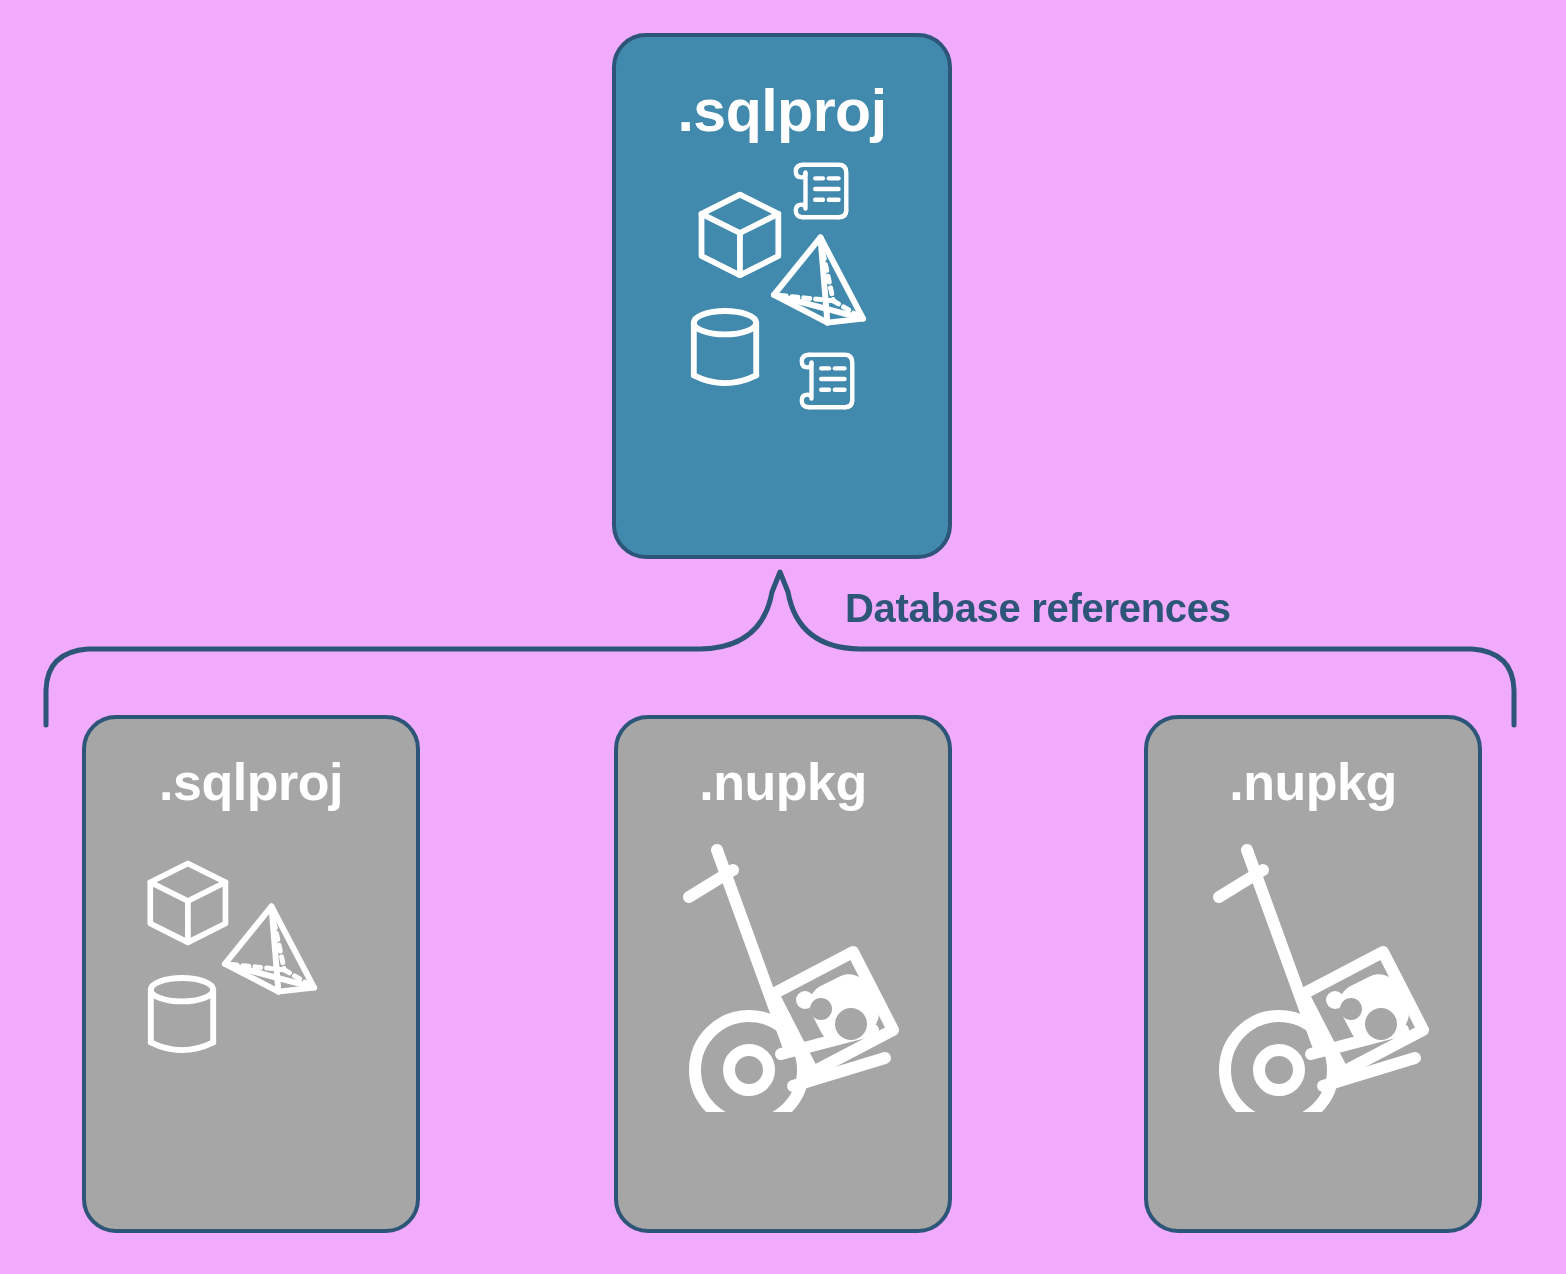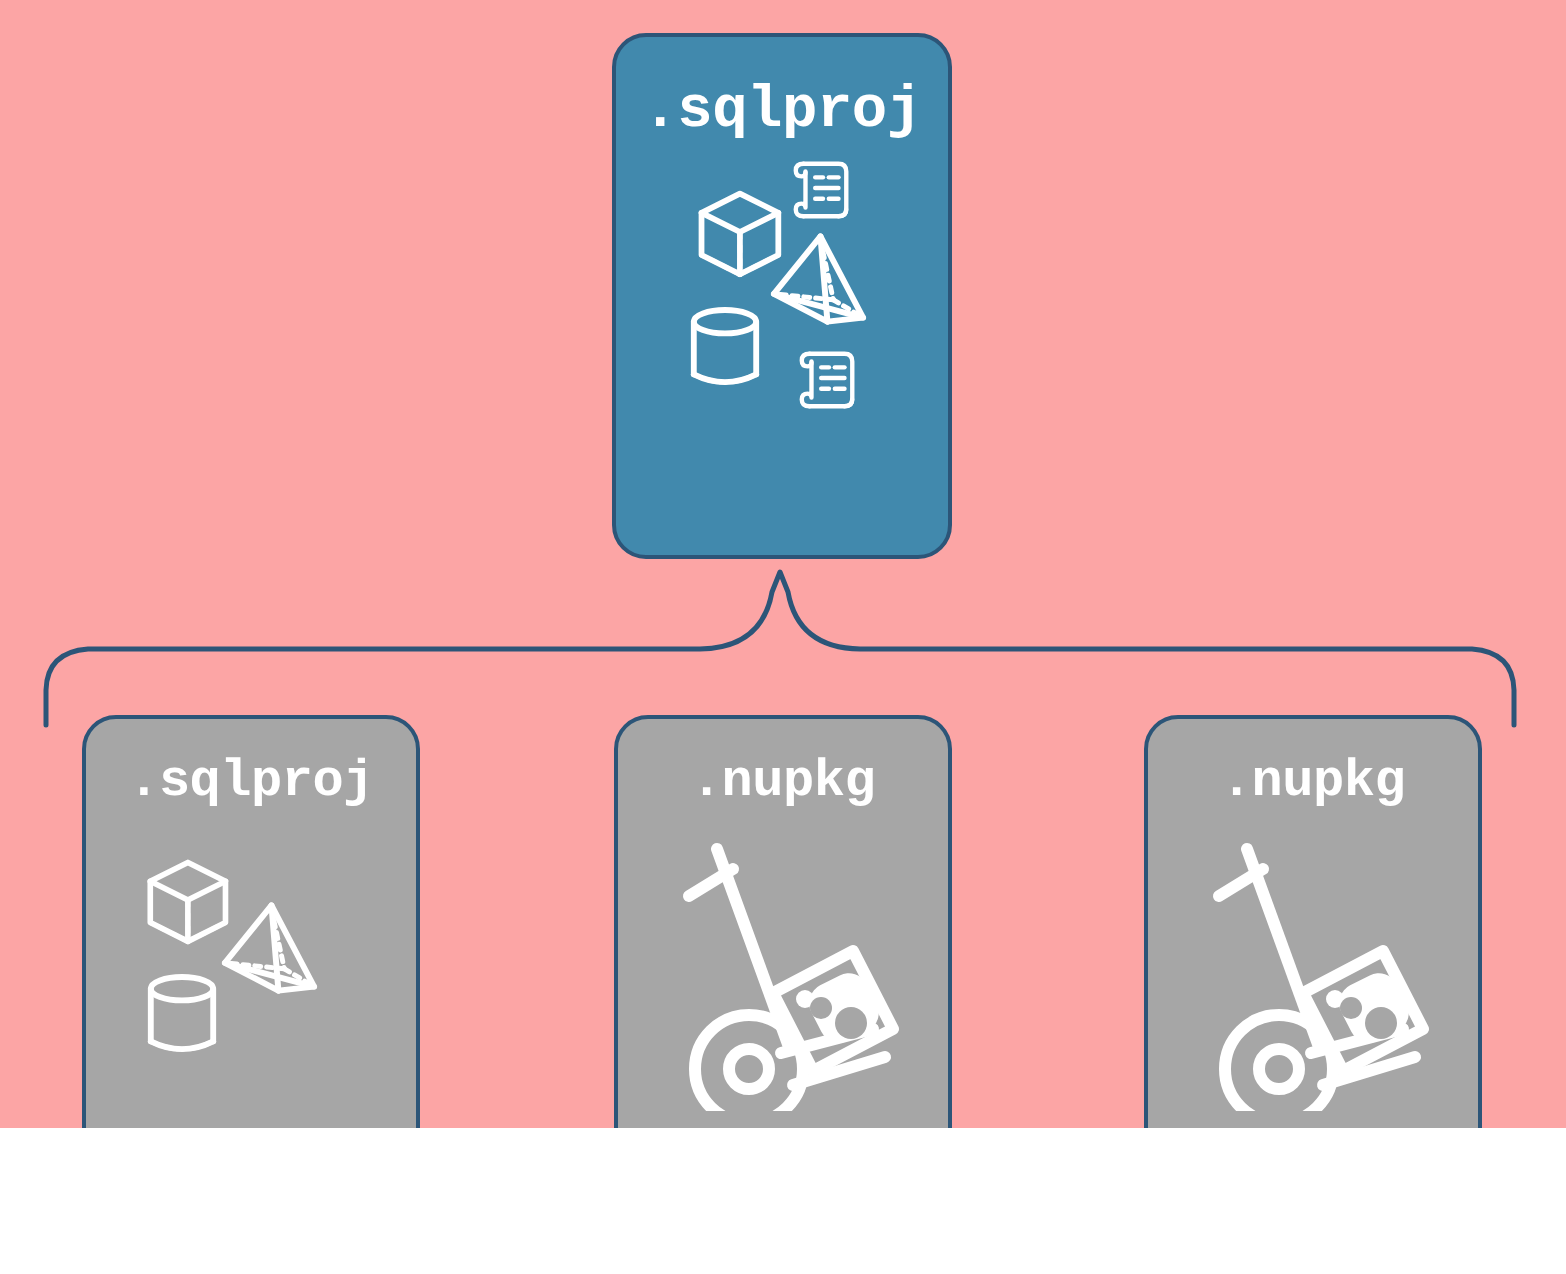--- a/index.html
+++ b/index.html
@@ -3,23 +3,23 @@
 <meta charset="utf-8">
 <style>
   html, body {
     margin: 0;
     padding: 0;
     background: #ffffff;
   }
   #canvas {
     position: relative;
     width: 1566px;
-    height: 1128px;
-    background: #fca5a5;
-    font-family: Liberation Mono, monospace;
+    height: 1274px;
+    background: #f0abfc;
+    font-family: Liberation Sans, sans-serif;
     overflow: hidden;
   }
   .node {
     position: absolute;
     box-sizing: border-box;
     border: 4px solid #2c5578;
     border-radius: 34px;
     display: flex;
     flex-direction: column;
     align-items: center;
@@ -168,20 +168,21 @@
              L 700 109
              Q 762 108 772 52
              L 780 32
              L 788 52
              Q 798 108 860 109
              L 1472 109
              Q 1513 112 1514 150
              L 1514 185" fill="none" stroke="#2c5578" stroke-width="5" stroke-linecap="round" stroke-linejoin="round"></path>
   </svg>
 
+  <div id="brace-label">Database references</div>
 
   <div class="node node-gray" id="node-ref-sqlproj">
     <div class="node-label">.sqlproj</div>
 
     <div class="gray-icon-area">
 
       <svg class="icon-svg" style="left:18px; top:22px;" width="94" height="94" viewBox="0 0 100 100">
         <g fill="none" stroke="#ffffff" stroke-width="6" stroke-linejoin="round" stroke-linecap="round">
           <polygon points="12,30 52,10 92,30 52,50"></polygon>
           <polyline points="12,30 12,74 52,94 92,74 92,30"></polyline>

